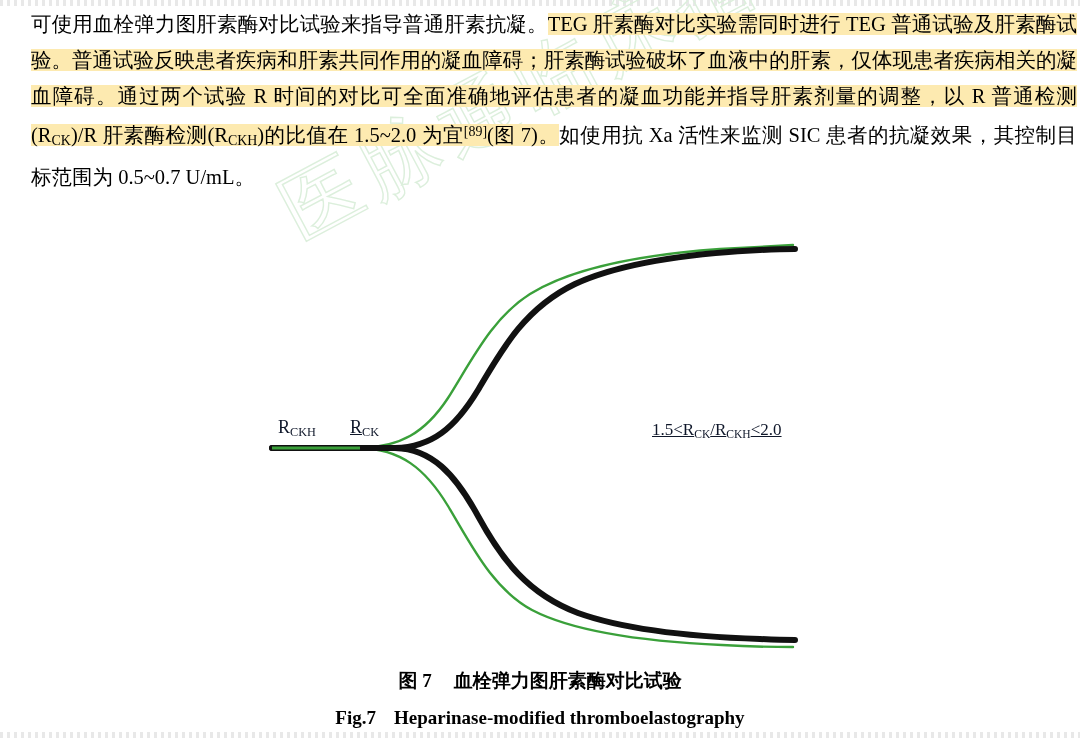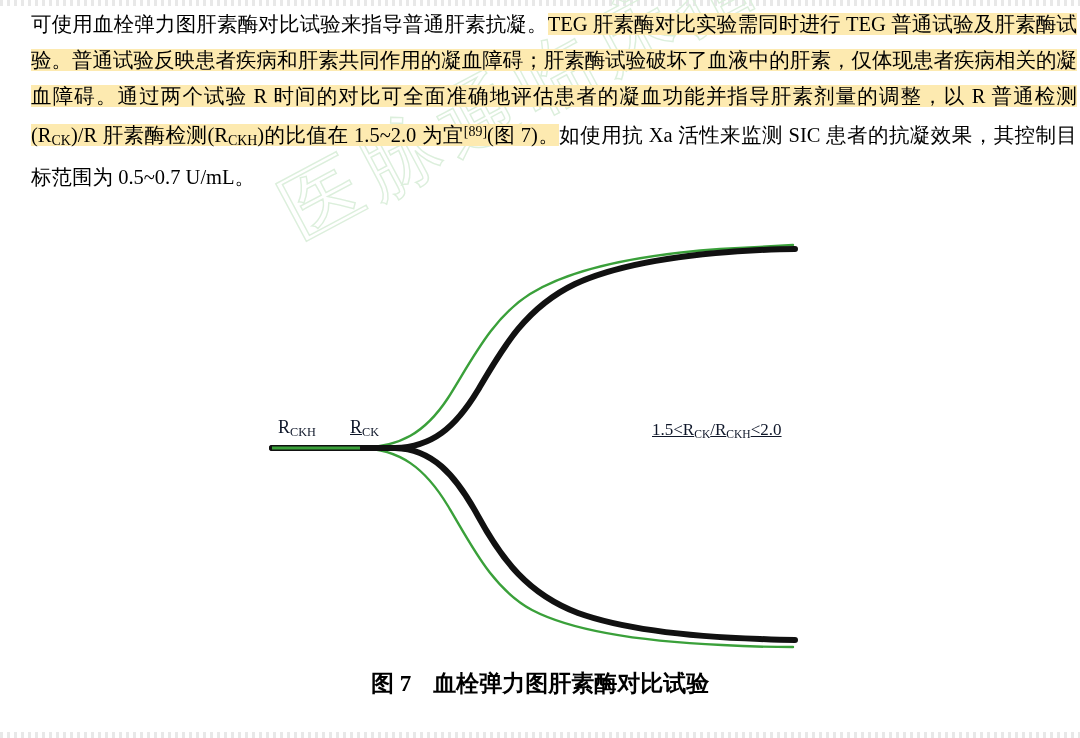--- a/index.html
+++ b/index.html
@@ -54,21 +54,21 @@
     position: absolute;
     left: 0;
     top: 0;
   }
   .caption-cn {
     position: absolute;
     left: 0;
     top: 668px;
     width: 1080px;
     text-align: center;
-    font-size: 23px;
+    font-size: 19px;
     font-weight: bold;
     font-family: "Liberation Serif", serif;
   }
   .caption-cn .gap {
     display: inline-block;
     width: 22px;
   }
   .caption-en {
     position: absolute;
     left: 0;
@@ -152,14 +152,17 @@
     </div>
     <div class="fig-label" id="label-ratio">
       <span>1.5&lt;R</span><sub>CK</sub><span>/R</span><sub>CKH</sub><span>&lt;2.0</span>
     </div>
   </div>
 
   <div class="caption-cn">
     <span>图 7</span><span class="gap"></span><span>血栓弹力图肝素酶对比试验</span>
   </div>
 
+  <div class="caption-en">
+    <span>Fig.7</span><span class="gap"></span><span>Heparinase-modified thromboelastography</span>
+  </div>
 
 </div>
 
 </body></html>

